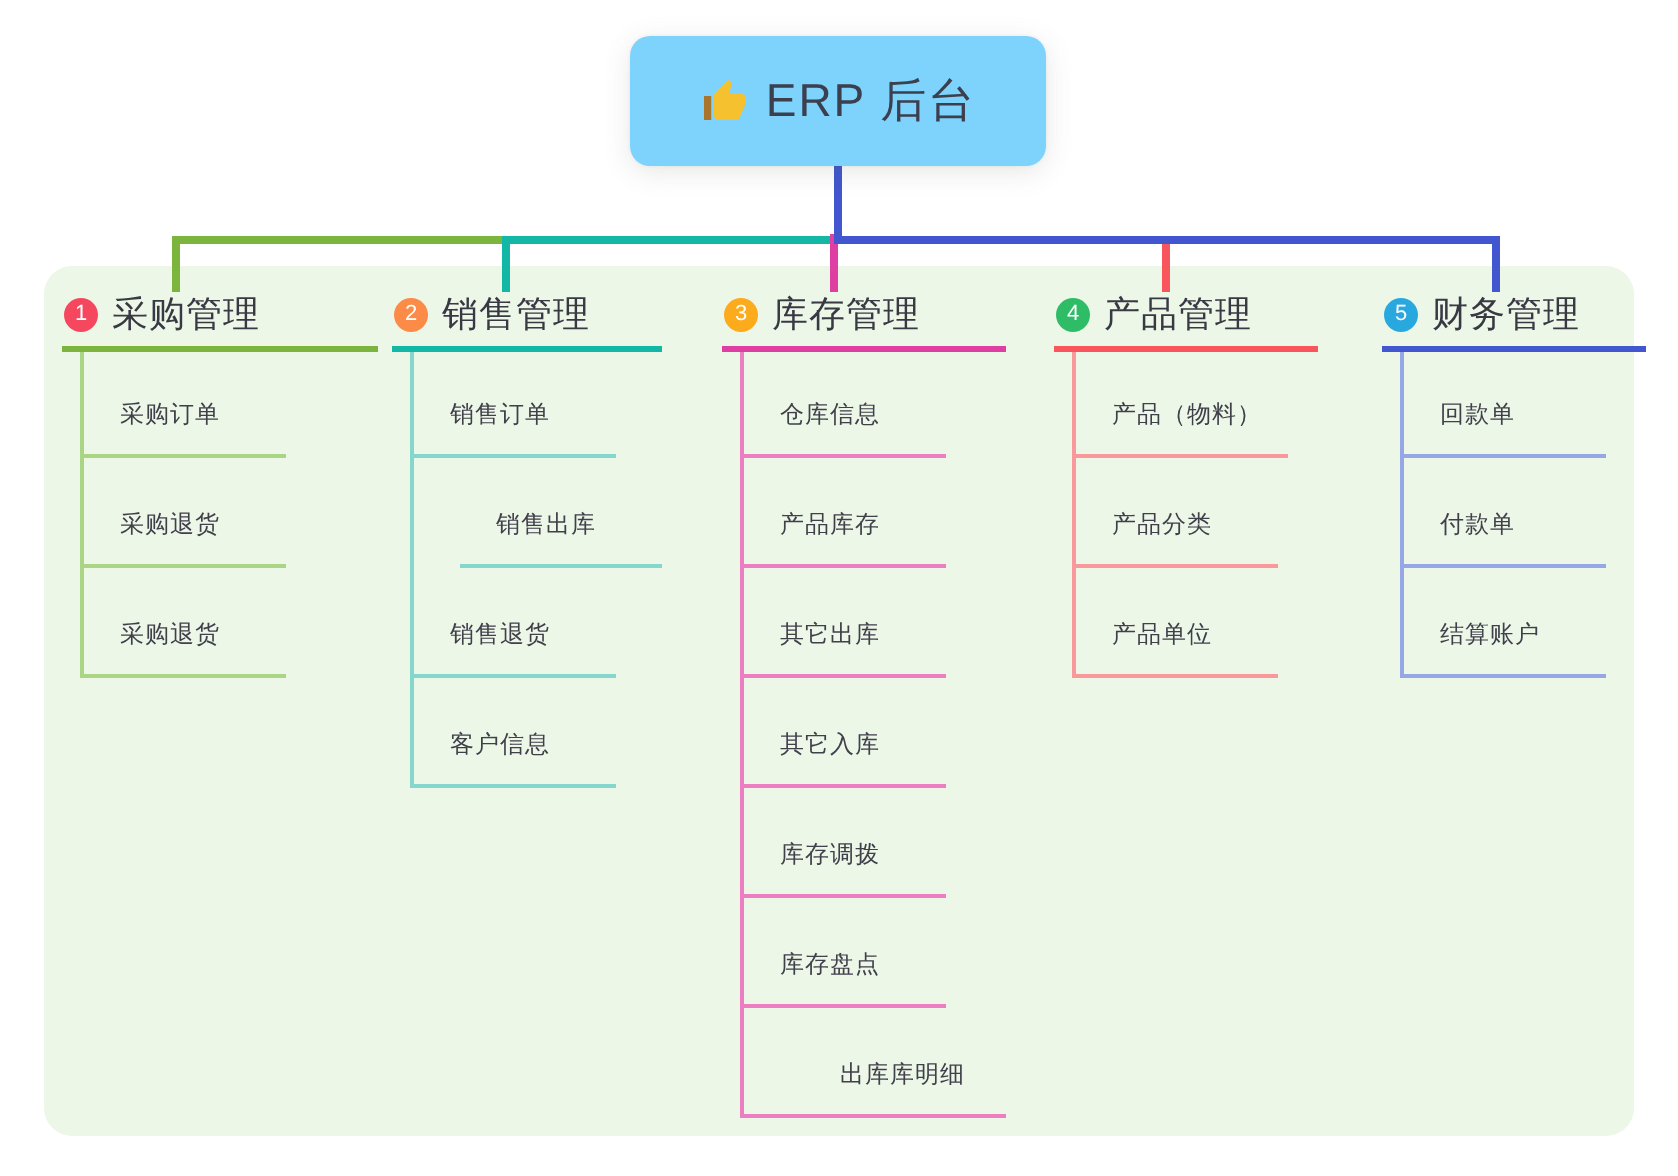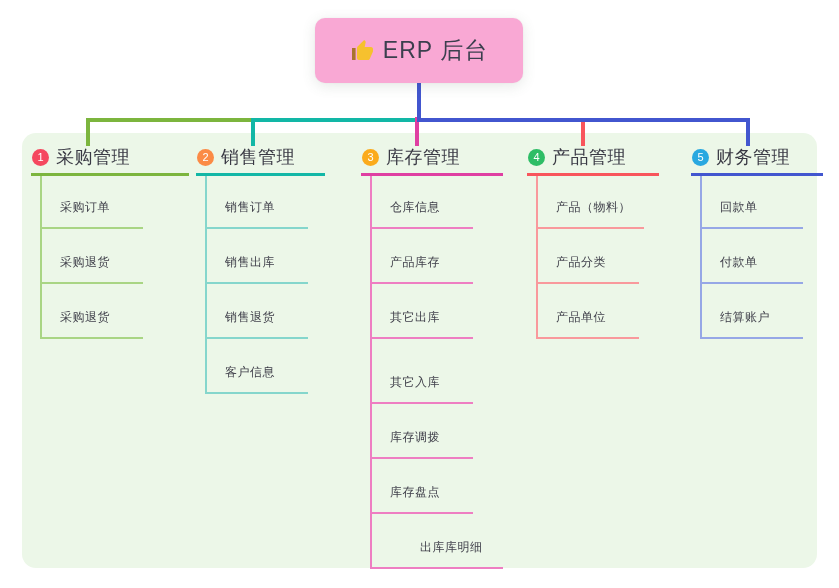--- a/index.html
+++ b/index.html
@@ -8,21 +8,21 @@
     background:#ffffff;
     font-family:"Liberation Sans","DejaVu Sans",sans-serif;
   }
   .panel {
     position:absolute; left:22px; top:133px; width:795px; height:435px;
     border-radius:14px; z-index:0;
   }
   svg.connectors { position:absolute; left:0; top:0; z-index:1; pointer-events:none; }
   .root-card {
     position:absolute; left:315px; top:18px; width:208px; height:65px;
-    background:#f9a8d4; border-radius:10px; z-index:3;
+    background:#7dd3fc; border-radius:10px; z-index:3;
     box-shadow:0 3px 14px rgba(70,90,70,.14), 0 0 2px rgba(0,0,0,.05);
     display:flex; align-items:center; justify-content:center; gap:9px;
     cursor:default;
   }
   .root-label { font-size:23px; font-weight:500; color:#3b3f4e; letter-spacing:1px; }
   .thumb-icon { width:24px; height:24px; display:block; }
   .branch { position:absolute; top:145px; z-index:2; }
   .branch-header {
     display:flex; align-items:center; gap:7px; height:24px;
     padding:0 0 4px 1px; border-bottom:3px solid;
@@ -74,35 +74,35 @@
         <div class="child" style="border-bottom-color: rgb(169, 213, 132);">采购退货</div>
       </div>
     </div>
     <div class="branch" style="left: 196px;">
       <div class="branch-header" style="border-bottom-color: rgb(18, 183, 166); min-width: 128px;">
         <span class="badge" style="background: rgb(251, 139, 70);">2</span>
         <span class="branch-label">销售管理</span>
       </div>
       <div class="children" style="border-left-color: rgb(133, 214, 204);">
         <div class="child" style="border-bottom-color: rgb(133, 214, 204);">销售订单</div>
-        <div class="child" style="border-bottom-color: rgb(133, 214, 204);">销售出库</div>
+        <div class="child" style="border-bottom-color: rgb(133, 214, 204); margin-left: 23px;">销售出库</div>
         <div class="child" style="border-bottom-color: rgb(133, 214, 204);">销售退货</div>
         <div class="child" style="border-bottom-color: rgb(133, 214, 204);">客户信息</div>
       </div>
     </div>
     <div class="branch" style="left: 361px;">
       <div class="branch-header" style="border-bottom-color: rgb(223, 63, 162); min-width: 115px;">
         <span class="badge" style="background: rgb(251, 171, 28);">3</span>
         <span class="branch-label">库存管理</span>
       </div>
       <div class="children" style="border-left-color: rgb(238, 126, 194);">
         <div class="child" style="border-bottom-color: rgb(238, 126, 194);">仓库信息</div>
         <div class="child" style="border-bottom-color: rgb(238, 126, 194);">产品库存</div>
         <div class="child" style="border-bottom-color: rgb(238, 126, 194);">其它出库</div>
-        <div class="child" style="border-bottom-color: rgb(238, 126, 194); margin-top: 10px;">其它入库</div>
+        <div class="child" style="border-bottom-color: rgb(238, 126, 194);">其它入库</div>
         <div class="child" style="border-bottom-color: rgb(238, 126, 194);">库存调拨</div>
         <div class="child" style="border-bottom-color: rgb(238, 126, 194);">库存盘点</div>
         <div class="child" style="border-bottom-color: rgb(238, 126, 194); padding-left: 48px;">出库库明细</div>
       </div>
     </div>
     <div class="branch" style="left: 527px;">
       <div class="branch-header" style="border-bottom-color: rgb(248, 85, 92); min-width: 131px;">
         <span class="badge" style="background: rgb(46, 189, 102);">4</span>
         <span class="branch-label">产品管理</span>
       </div>

